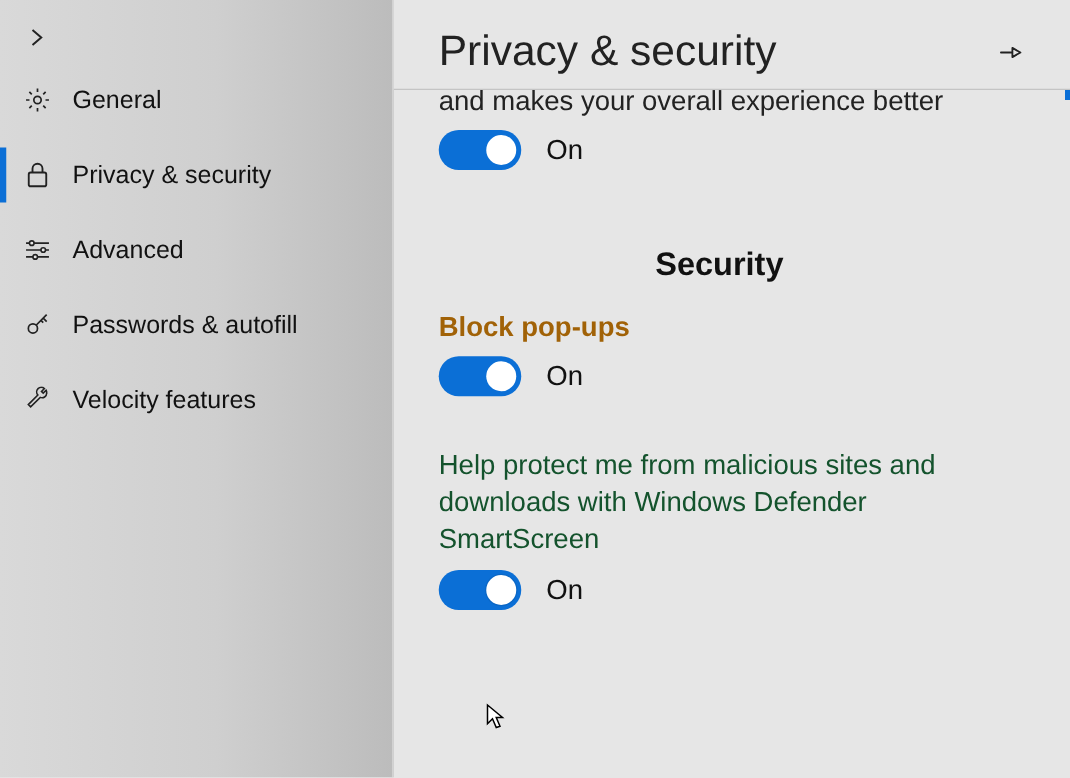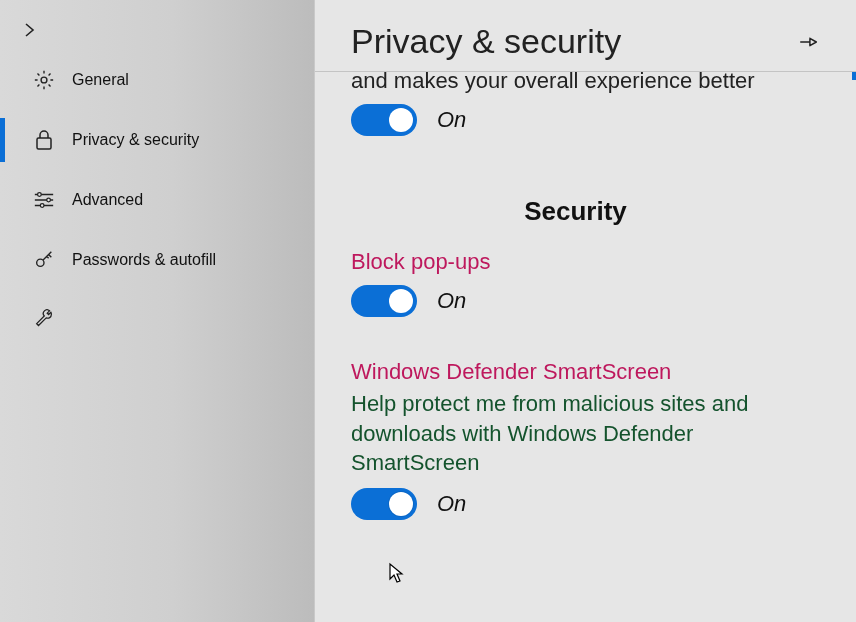--- a/index.html
+++ b/index.html
@@ -24,22 +24,22 @@
   .sidebar-top {
     height: 40px;
     display: flex;
     align-items: center;
     padding-left: 22px;
   }
   .sidebar-item {
     display: flex;
     align-items: center;
     height: 60px;
-    padding-left: 32px;
-    font-size: 16px;
+    padding-left: 18px;
+    font-size: 20px;
     color: #111;
     cursor: default;
     position: relative;
   }
   .sidebar-item.selected::before {
     content: "";
     position: absolute;
     left: 0; top: 8px; bottom: 8px;
     width: 5px;
     background: #0b6fd6;
@@ -113,40 +113,39 @@
     font-size: 26px;
     font-weight: 600;
     margin-top: 60px;
     margin-bottom: 22px;
     color: #111;
     text-align: center;
   }
 
   .setting-title {
     font-size: 22px;
-    font-weight: 400;
-    color: #be185d;
+    font-weight: 700;
+    color: #a16207;
     margin-top: 6px;
   }
   .setting-desc {
     font-size: 22px;
     font-weight: 400;
     color: #14532d;
     margin-top: 4px;
     line-height: 1.35;
     max-width: 420px;
   }
 
   .toggle-row {
     display: flex;
     align-items: center;
     gap: 20px;
     margin-top: 10px;
     margin-bottom: 10px;
-    font-style: italic;
   }
   .toggle {
     width: 66px;
     height: 32px;
     border-radius: 16px;
     background: #0b6fd6;
     position: relative;
   }
   .toggle .knob {
     position: absolute;
@@ -234,20 +233,21 @@
       </span>
       <span class="label">Passwords &amp; autofill</span>
     </div>
 
     <div class="sidebar-item">
       <span class="icon">
         <svg width="22" height="22" viewBox="0 0 24 24">
             <path d="M20 6a4 4 0 0 1-5.6 3.7L6 18l-2-2 8.3-8.4A4 4 0 0 1 18 2l-2.5 2.5L17 6l2.5-2.5A4 4 0 0 1 20 6z" stroke="#222" stroke-width="1.4" fill="none"></path>
           </svg>
       </span>
+      <span class="label">Velocity features</span>
     </div>
   </nav>
 
   <main class="main">
     <div class="right-edge"></div>
 
     <div class="header">
       <h1>Privacy &amp; security</h1>
       <span class="pin-icon">
         <svg width="22" height="22" viewBox="0 0 24 24">
@@ -272,21 +272,20 @@
         <div class="setting-title">Block pop-ups</div>
         <div class="toggle-row">
           <div class="toggle">
             <div class="knob"></div>
           </div>
           <span class="toggle-label">On</span>
         </div>
 
         <div style="height:26px"></div>
 
-        <div class="setting-title">Windows Defender SmartScreen</div>
         <div class="setting-desc">Help protect me from malicious sites and downloads with Windows Defender SmartScreen</div>
         <div class="toggle-row">
           <div class="toggle">
             <div class="knob hovered"></div>
           </div>
           <span class="toggle-label">On</span>
         </div>
 
       </div>
     </div>

